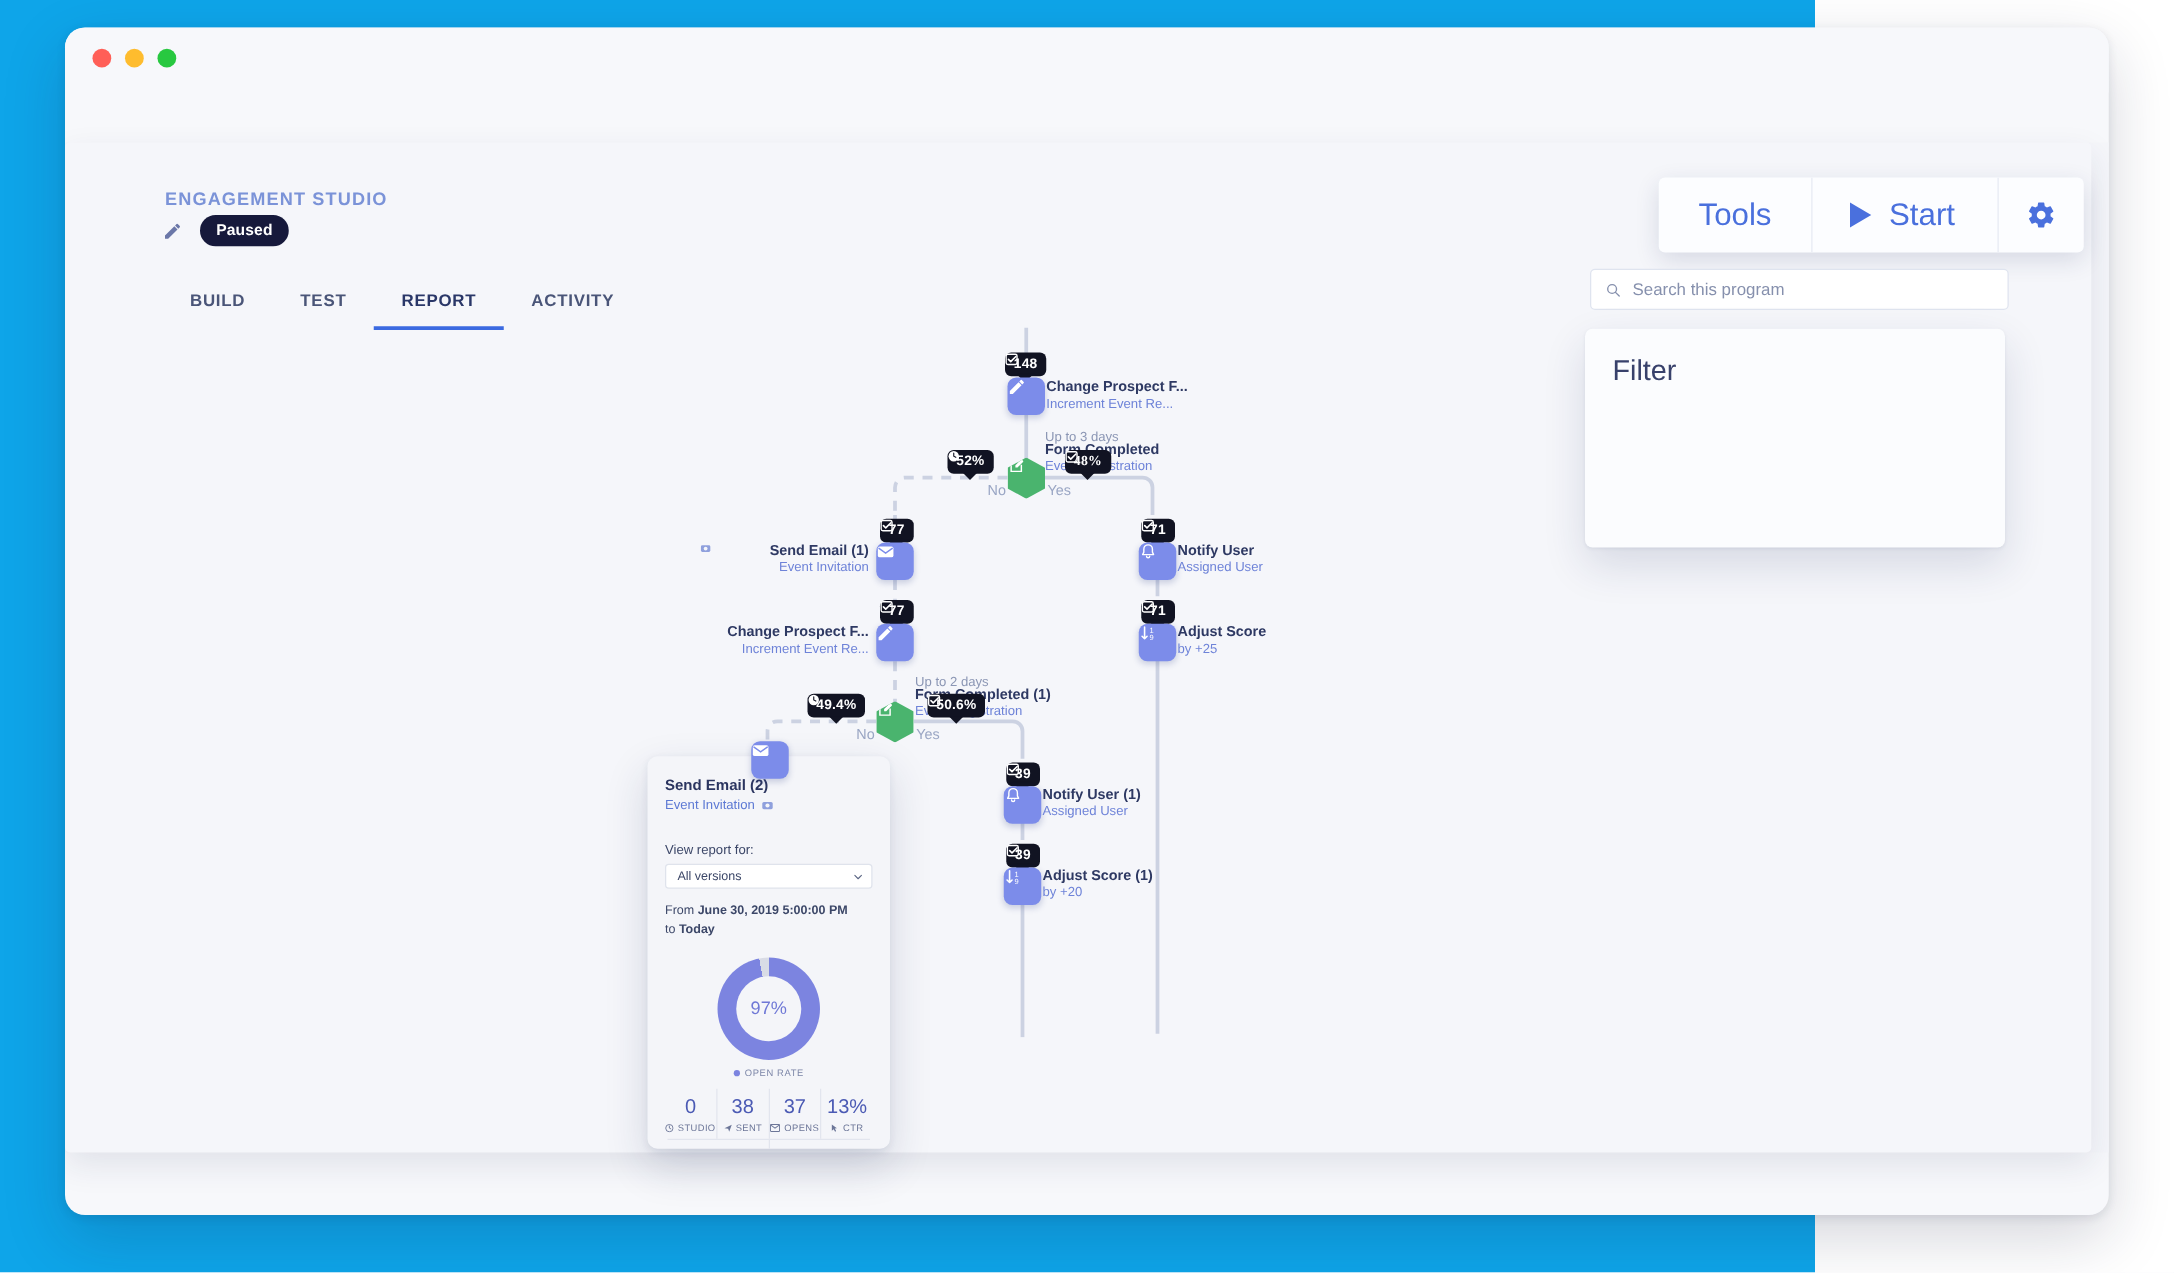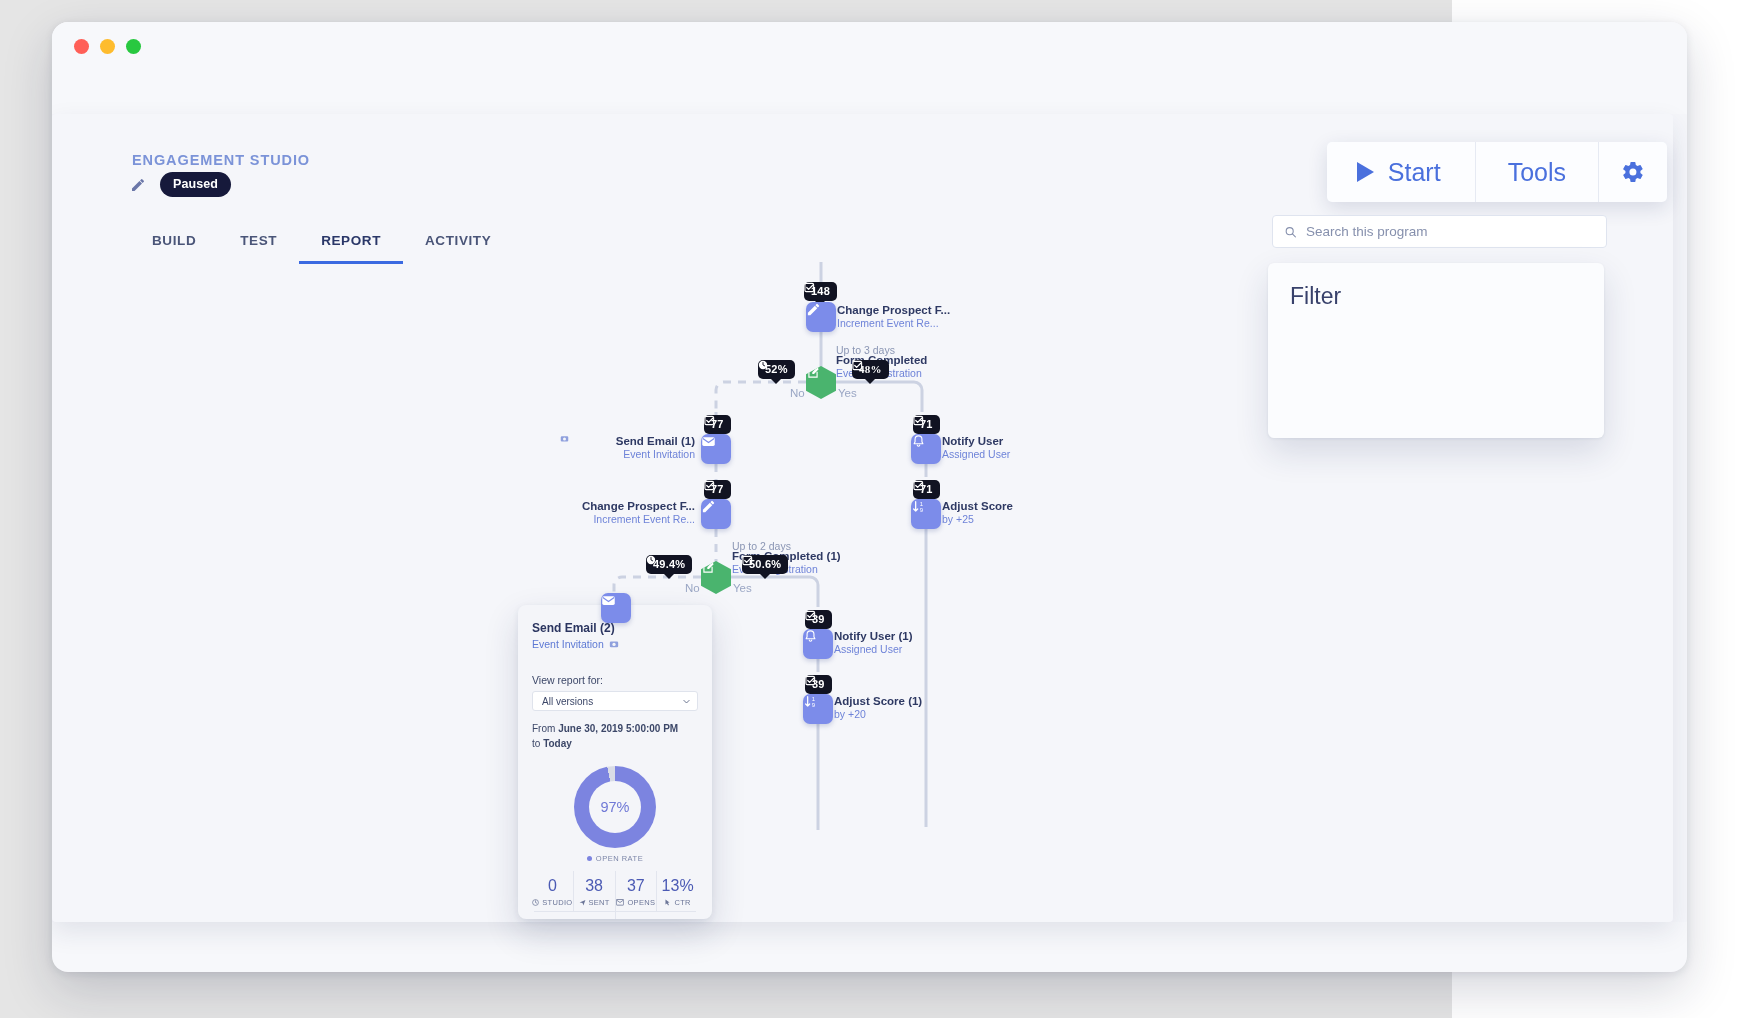--- a/index.html
+++ b/index.html
@@ -2,21 +2,21 @@
 <html><head>
 <meta charset="utf-8">
 <style>
   * { box-sizing: border-box; margin: 0; padding: 0; }
   html, body {
     width: 1739px; height: 1018px;
     background: #ffffff;
     font-family: "Liberation Sans", sans-serif;
     overflow: hidden;
   }
-  #root { position: relative; width: 1452px; height: 1018px; background:#e5e5e5; }
+  #root { position: relative; width: 1452px; height: 1018px; background:#0ea5e9; }
 
   
   .window {
     position: absolute;
     left: 52px; top: 22px;
     width: 1635px; height: 950px;
     background: #f7f8fb;
     border-radius: 16px;
     box-shadow: 0 18px 50px rgba(20,25,60,.18), 0 2px 8px rgba(20,25,60,.10);
     overflow: hidden;
@@ -242,26 +242,26 @@
     </div>
 
     <div class="tabs">
       <div class="tab">BUILD</div>
       <div class="tab">TEST</div>
       <div class="tab active">REPORT</div>
       <div class="tab">ACTIVITY</div>
     </div>
 
     <div class="actionbar">
+      <div class="act tools">
+        <span>Tools</span>
+      </div>
       <div class="act start">
         <span class="play-tri"></span>
         <span>Start</span>
-      </div>
-      <div class="act tools">
-        <span>Tools</span>
       </div>
       <div class="act gear">
         <svg width="24" height="24" viewBox="0 0 24 24">
           <path fill="#4a70dd" d="M19.4 13c.04-.32.06-.66.06-1s-.02-.68-.07-1l2.11-1.63a.5.5 0 0 0 .12-.64l-2-3.46a.5.5 0 0 0-.6-.22l-2.49 1a7.3 7.3 0 0 0-1.73-1l-.38-2.65A.49.49 0 0 0 13.93 2h-4a.49.49 0 0 0-.49.42l-.38 2.65c-.63.26-1.2.6-1.73 1l-2.49-1a.5.5 0 0 0-.6.22l-2 3.46a.5.5 0 0 0 .12.64L4.47 11c-.05.32-.07.66-.07 1s.02.68.07 1l-2.11 1.63a.5.5 0 0 0-.12.64l2 3.46c.12.22.37.3.6.22l2.49-1c.52.4 1.1.74 1.73 1l.38 2.65c.04.24.24.42.49.42h4c.25 0 .45-.18.49-.42l.38-2.65c.63-.26 1.2-.6 1.73-1l2.49 1c.23.08.48 0 .6-.22l2-3.46a.5.5 0 0 0-.12-.64L19.4 13zM11.93 15.5A3.5 3.5 0 1 1 15.43 12a3.5 3.5 0 0 1-3.5 3.5z"></path>
         </svg>
       </div>
     </div>
 
     <div class="search">
       <svg width="14" height="14" viewBox="0 0 24 24">

